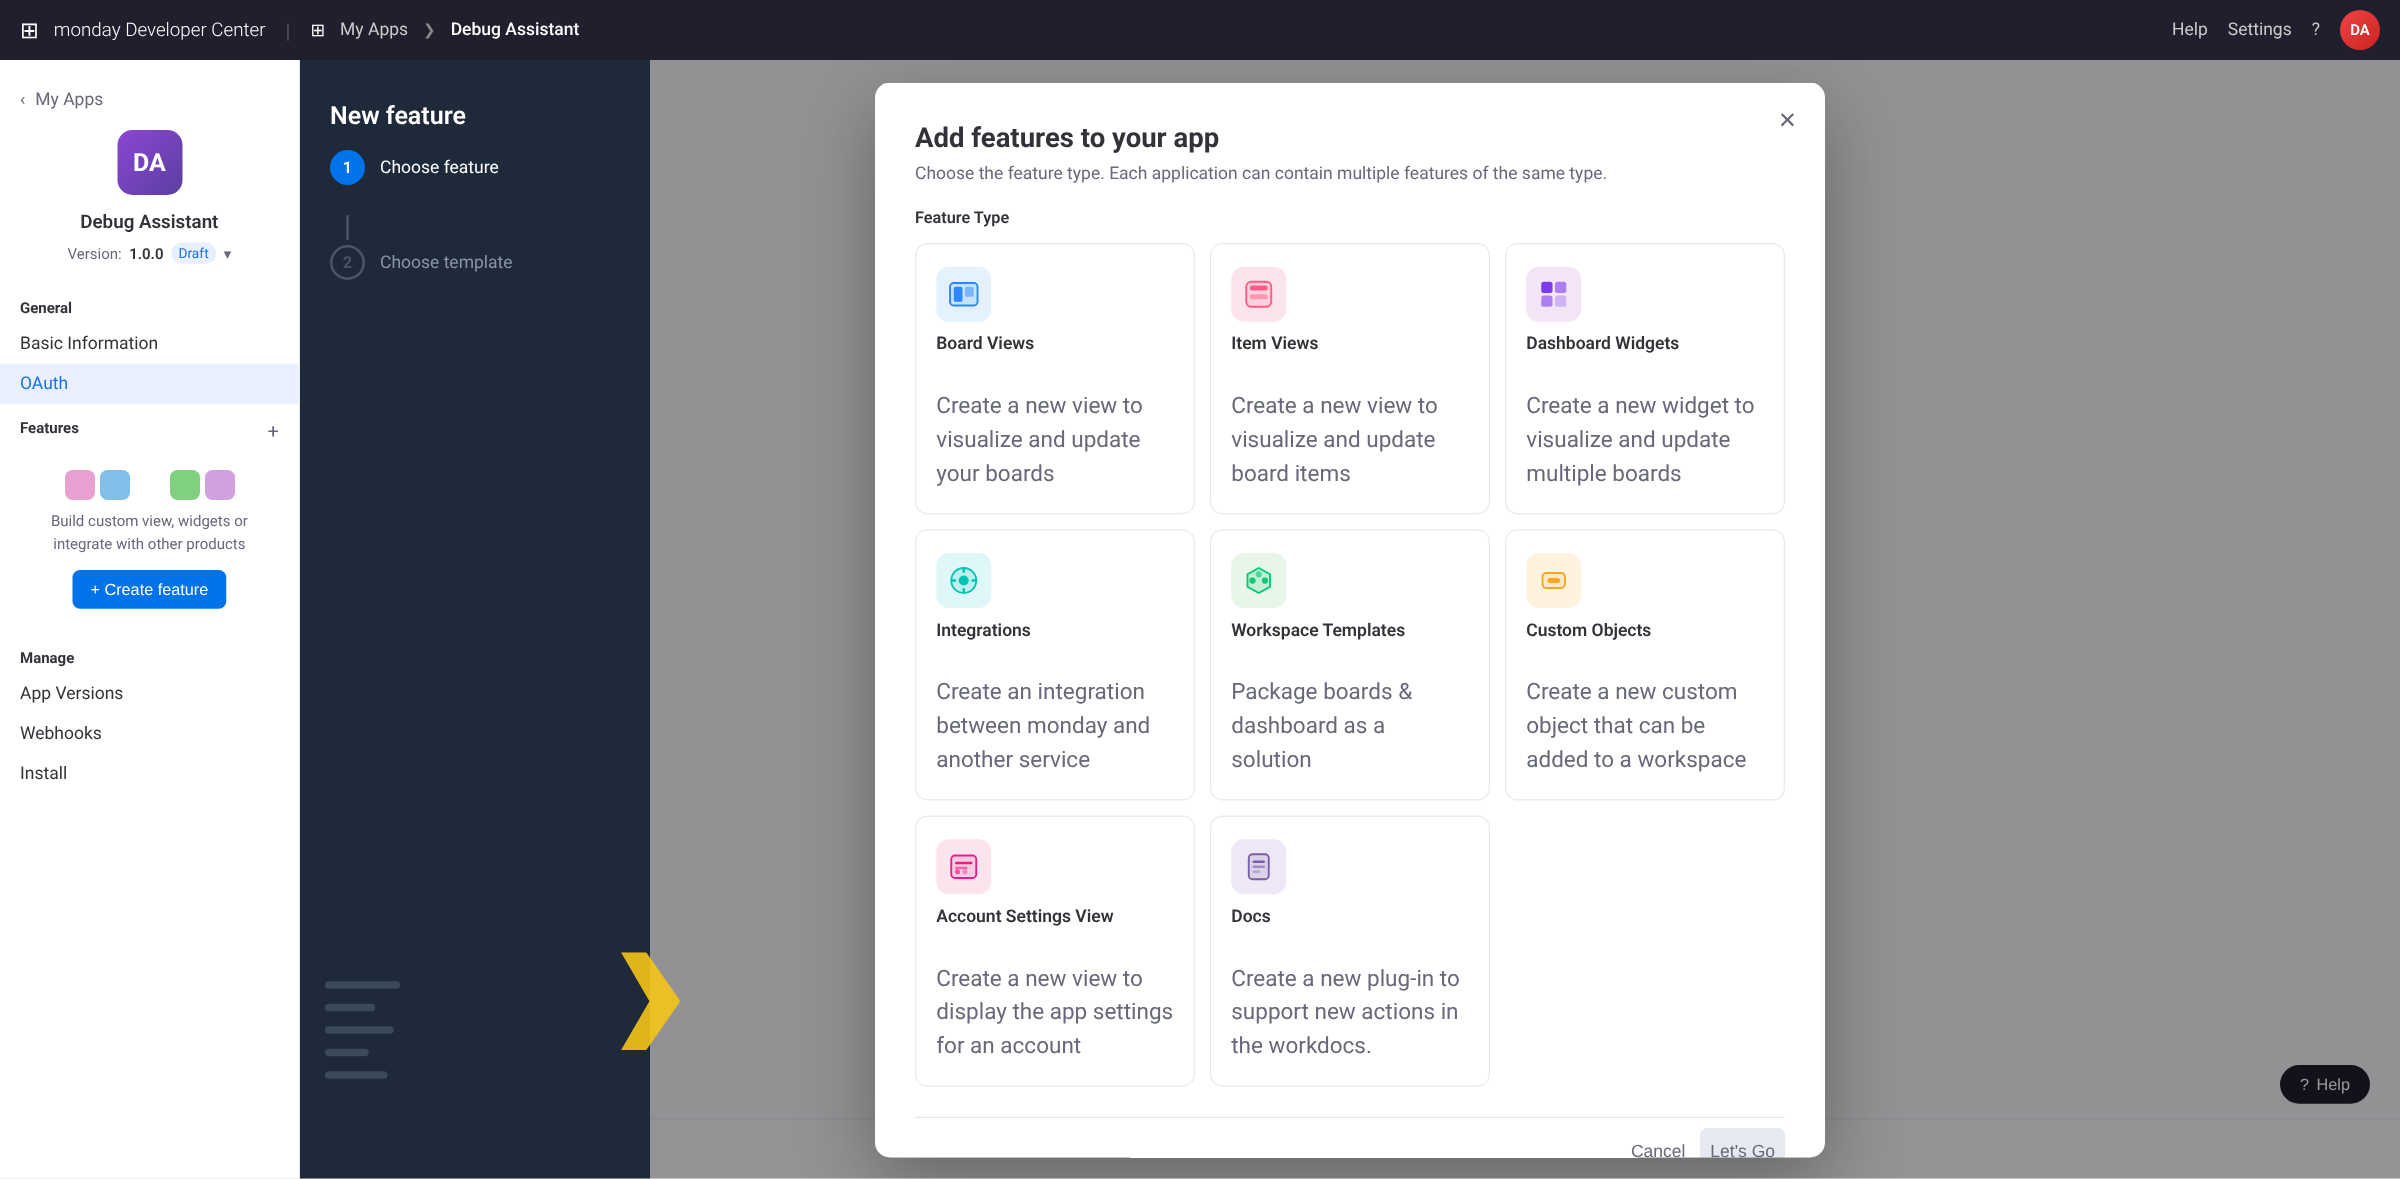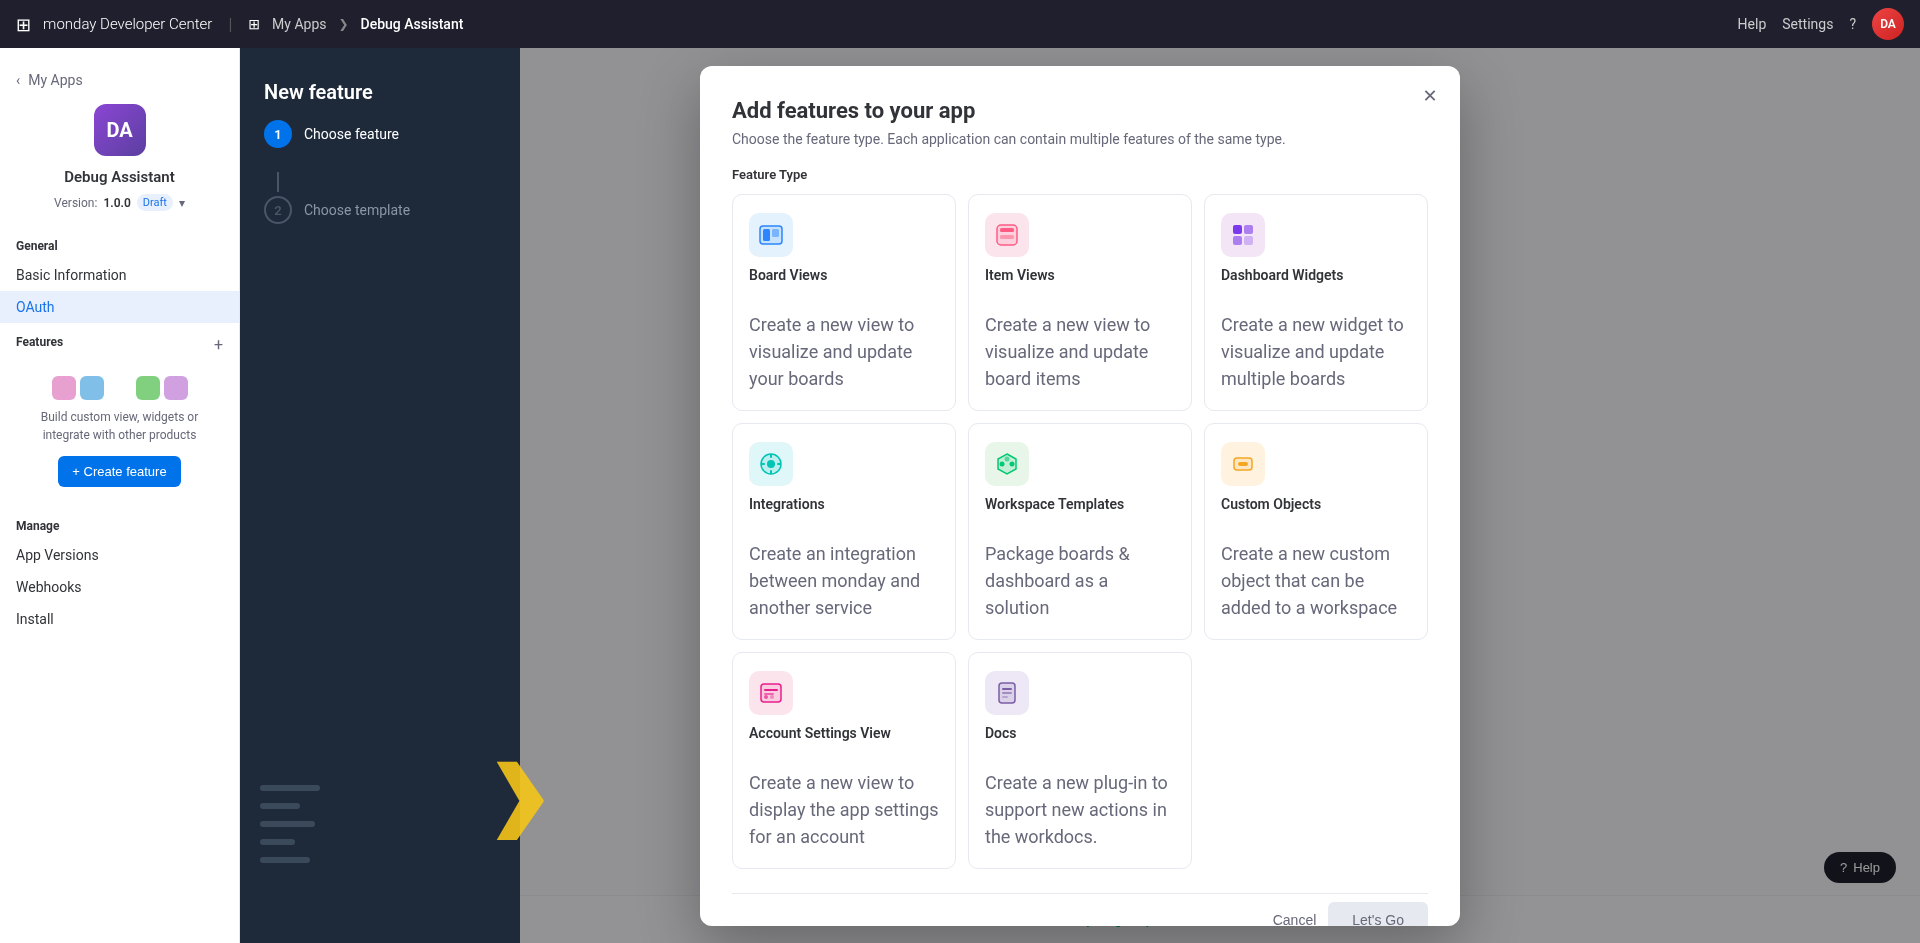--- a/index.html
+++ b/index.html
@@ -414,21 +414,21 @@
       justify-content: flex-end;
       padding-top: 8px;
       border-top: 1px solid #e6e9ef;
       margin-top: 4px;
     }
     .btn-lets-go {
       background: #e6e9ef;
       color: #676879;
       border: none;
       border-radius: 6px;
-      padding: 10px 24px;
+      padding: 10px 8px;
       font-size: 14px;
       font-weight: 500;
       cursor: pointer;
     }
     .btn-cancel {
       background: none;
       border: none;
       color: #676879;
       font-size: 14px;
       cursor: pointer;

